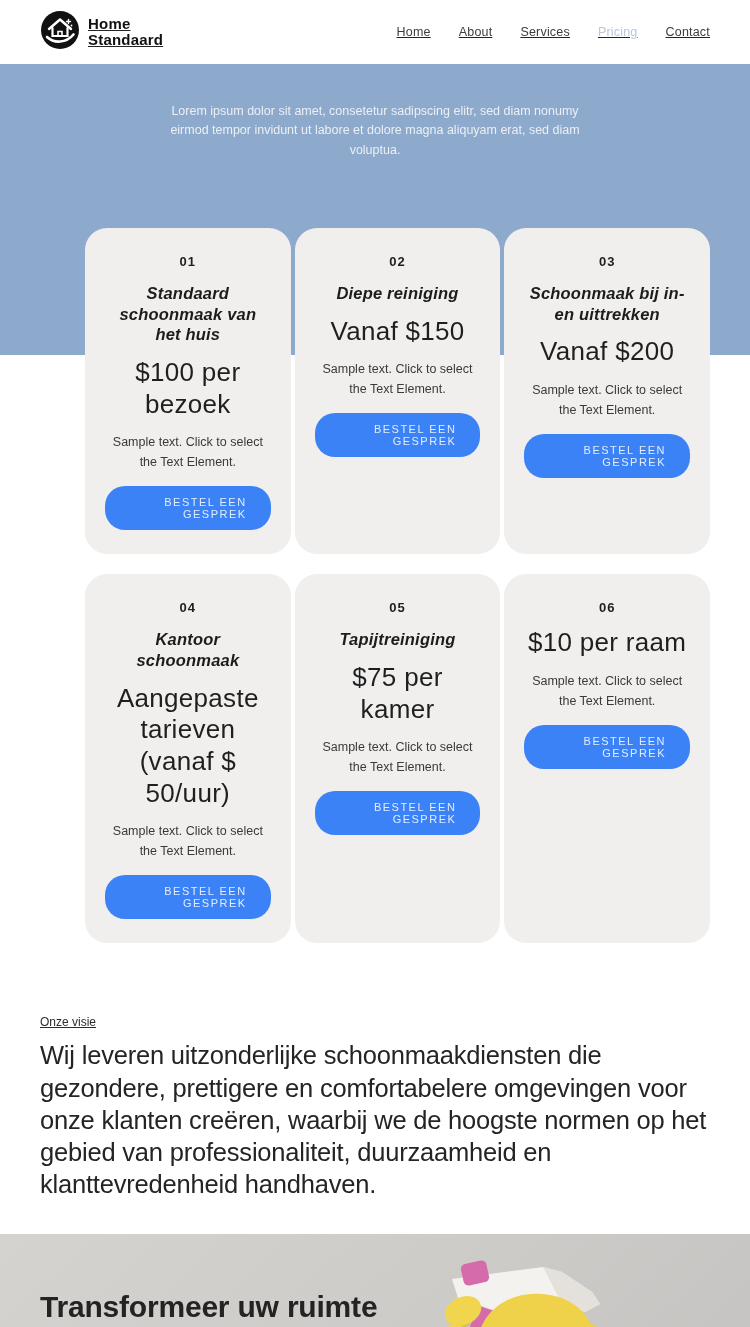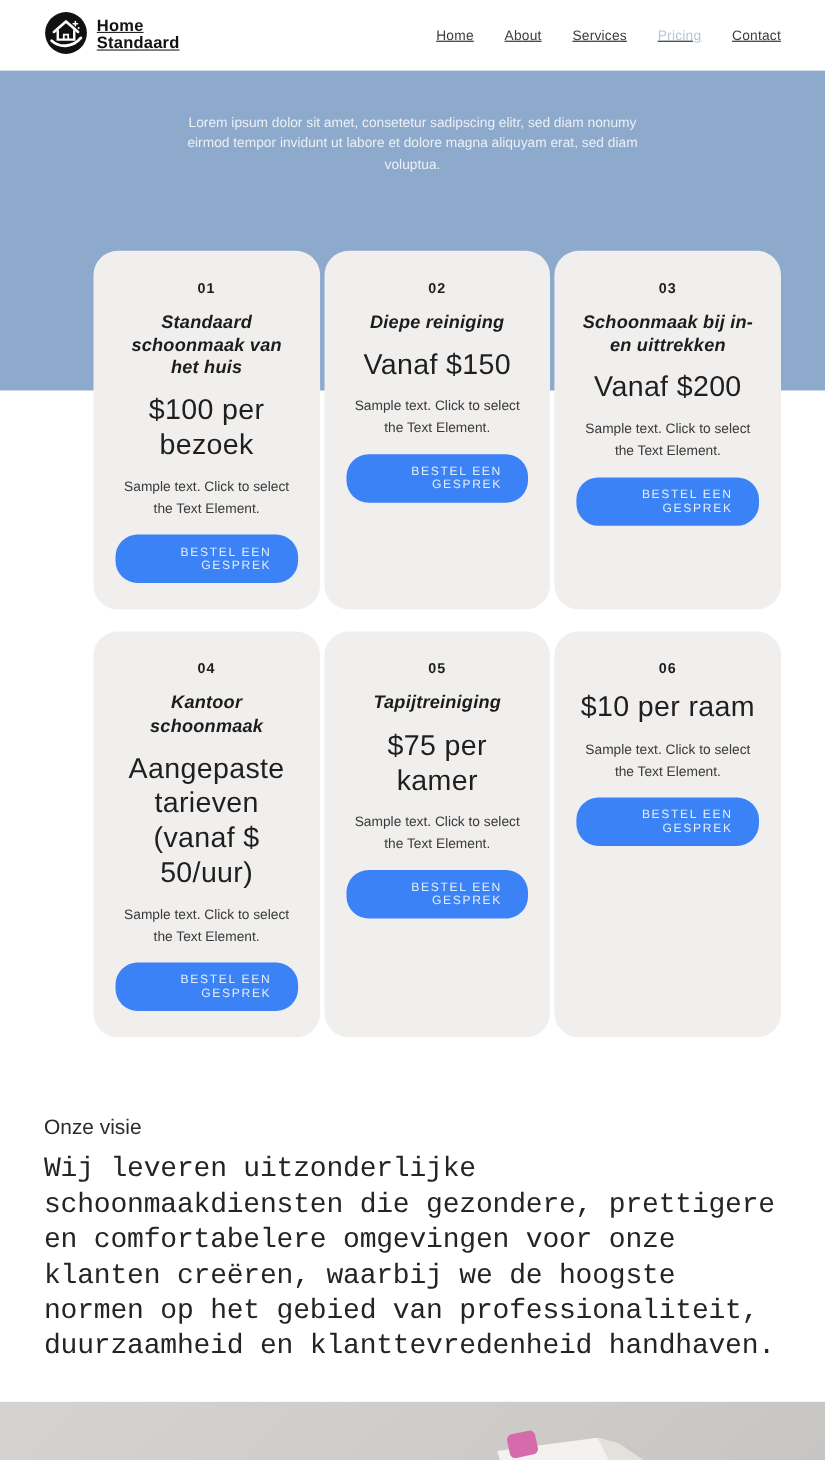--- a/index.html
+++ b/index.html
@@ -55,24 +55,24 @@
   .card-desc { font-size:12.5px; line-height:1.6; color:#3a3a3a; margin-top:12px; }
   .pill-btn {
     display:inline-block; margin-top:14px; background:#3b82f6; border:none;
     color:rgba(255,255,255,.85); font-family:"Liberation Sans",sans-serif;
     font-size:11px; letter-spacing:1.5px; padding:10px 24px; border-radius:20px;
     cursor:pointer;
     text-align:right;
   }
   
   .vision { padding:72px 40px 34px; background:#fff; }
-  .vision-label { font-size:19px; color:#2c2c2c; }
+  .vision-label { font-size:12px; color:#2c2c2c;text-decoration:underline; }
   .vision-text {
     margin-top:10px; font-size:25.5px; line-height:1.26; color:#242424;
-    letter-spacing:-.2px; max-width:672px;font-family:Liberation Mono, monospace;
+    letter-spacing:-.2px; max-width:672px;
   }
   
   .cta { position:relative; height:281px; overflow:hidden; }
   .cta svg.photo { position:absolute; inset:0; display:block; }
   .cta-content { position:absolute; left:40px; top:56px; width:400px; z-index:2; }
   .cta-title { font-size:30px; font-weight:700; line-height:1.12; color:#232323; width:390px; letter-spacing:-.2px; }
 </style>
 </head>
 <body>
 

